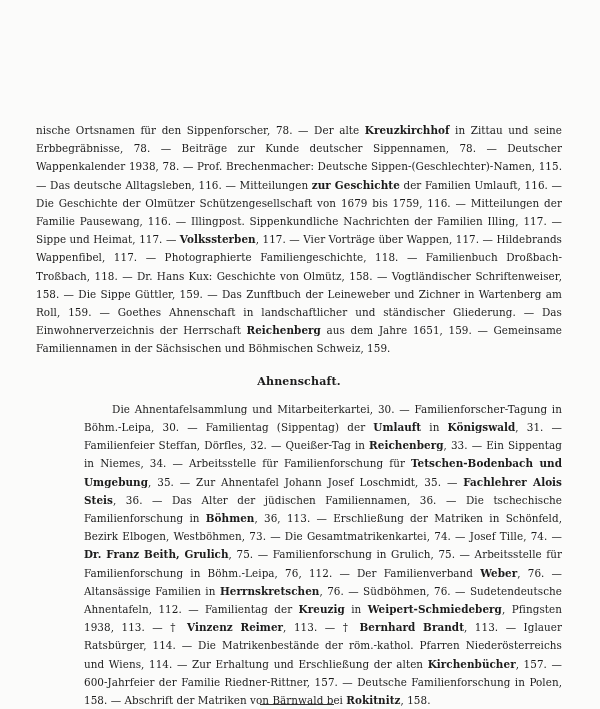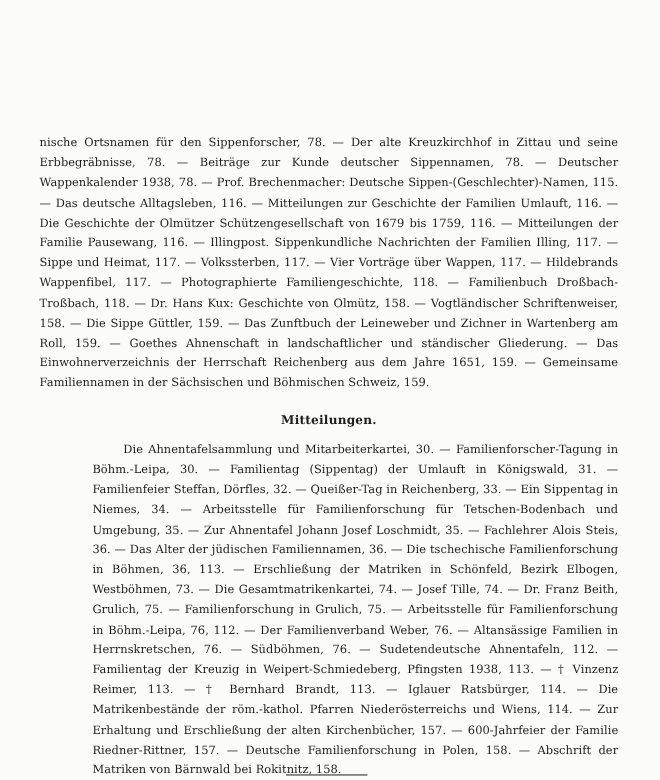--- a/index.html
+++ b/index.html
@@ -11,27 +11,27 @@
     position: absolute; left: 36px; top: 121px; width: 526px;
     font-family: "DejaVu Serif", serif; font-size: 10.4px; line-height: 18.2px;
     color: #1c1c1c; text-align: justify; letter-spacing: 0.05px;
   }
   .para { margin: 0; }
   .heading {
     text-align: center; font-weight: bold; font-size: 11px;
     margin: 15px 0 9px 0; letter-spacing: 0.2px;
   }
   .indent { text-indent: 28px; margin-left: 48px; }
-  .b { font-weight: normal; }
+  .b { font-weight: bold; }
   .rule {
     position: absolute; left: 260px; top: 704px; width: 74px; height: 1px;
     background: #333;
   }
 </style>
 </head>
 <body>
 
 <div class="page">
   <p class="para"><span>nische Ortsnamen für den Sippenforscher, 78. — Der alte </span><span class="b">Kreuzkirchhof</span><span> in Zittau und seine Erbbegräbnisse, 78. — Beiträge zur Kunde deutscher Sippennamen, 78. — Deutscher Wappenkalender 1938, 78. — Prof. Brechenmacher: Deutsche Sippen-(Geschlechter)-Namen, 115. — Das deutsche Alltagsleben, 116. — Mitteilungen </span><span class="b">zur Geschichte</span><span> der Familien Umlauft, 116. — Die Geschichte der Olmützer Schützengesellschaft von 1679 bis 1759, 116. — Mitteilungen der Familie Pausewang, 116. — Illingpost. Sippenkundliche Nachrichten der Familien Illing, 117. — Sippe und Heimat, 117. — </span><span class="b">Volkssterben</span><span>, 117. — Vier Vorträge über Wappen, 117. — Hildebrands Wappenfibel, 117. — Photographierte Familiengeschichte, 118. — Familienbuch Droßbach-Troßbach, 118. — Dr. Hans Kux: Geschichte von Olmütz, 158. — Vogtländischer Schriftenweiser, 158. — Die Sippe Güttler, 159. — Das Zunftbuch der Leineweber und Zichner in Wartenberg am Roll, 159. — Goethes Ahnenschaft in landschaftlicher und ständischer Gliederung. — Das Einwohnerverzeichnis der Herrschaft </span><span class="b">Reichenberg</span><span> aus dem Jahre 1651, 159. — Gemeinsame Familiennamen in der Sächsischen und Böhmischen Schweiz, 159.</span></p>
-  <div class="heading">Mitteilungen.</div>
+  <div class="heading">Ahnenschaft.</div>
   <p class="para indent"><span>Die Ahnentafelsammlung und Mitarbeiterkartei, 30. — Familienforscher-Tagung in Böhm.-Leipa, 30. — Familientag (Sippentag) der </span><span class="b">Umlauft</span><span> in </span><span class="b">Königswald</span><span>, 31. — Familienfeier Steffan, Dörfles, 32. — Queißer-Tag in </span><span class="b">Reichenberg</span><span>, 33. — Ein Sippentag in Niemes, 34. — Arbeitsstelle für Familienforschung für </span><span class="b">Tetschen-Bodenbach und Umgebung</span><span>, 35. — Zur Ahnentafel Johann Josef Loschmidt, 35. — </span><span class="b">Fachlehrer Alois Steis</span><span>, 36. — Das Alter der jüdischen Familiennamen, 36. — Die tschechische Familienforschung in </span><span class="b">Böhmen</span><span>, 36, 113. — Erschließung der Matriken in Schönfeld, Bezirk Elbogen, Westböhmen, 73. — Die Gesamtmatrikenkartei, 74. — Josef Tille, 74. — </span><span class="b">Dr. Franz Beith, Grulich</span><span>, 75. — Familienforschung in Grulich, 75. — Arbeitsstelle für Familienforschung in Böhm.-Leipa, 76, 112. — Der Familienverband </span><span class="b">Weber</span><span>, 76. — Altansässige Familien in </span><span class="b">Herrnskretschen</span><span>, 76. — Südböhmen, 76. — Sudetendeutsche Ahnentafeln, 112. — Familientag der </span><span class="b">Kreuzig</span><span> in </span><span class="b">Weipert-Schmiedeberg</span><span>, Pfingsten 1938, 113. — † </span><span class="b">Vinzenz Reimer</span><span>, 113. — † </span><span class="b">Bernhard Brandt</span><span>, 113. — Iglauer Ratsbürger, 114. — Die Matrikenbestände der röm.-kathol. Pfarren Niederösterreichs und Wiens, 114. — Zur Erhaltung und Erschließung der alten </span><span class="b">Kirchenbücher</span><span>, 157. — 600-Jahrfeier der Familie Riedner-Rittner, 157. — Deutsche Familienforschung in Polen, 158. — Abschrift der Matriken von Bärnwald bei </span><span class="b">Rokitnitz</span><span>, 158.</span></p>
 </div>
 <div class="rule"></div>
 
 </body></html>

